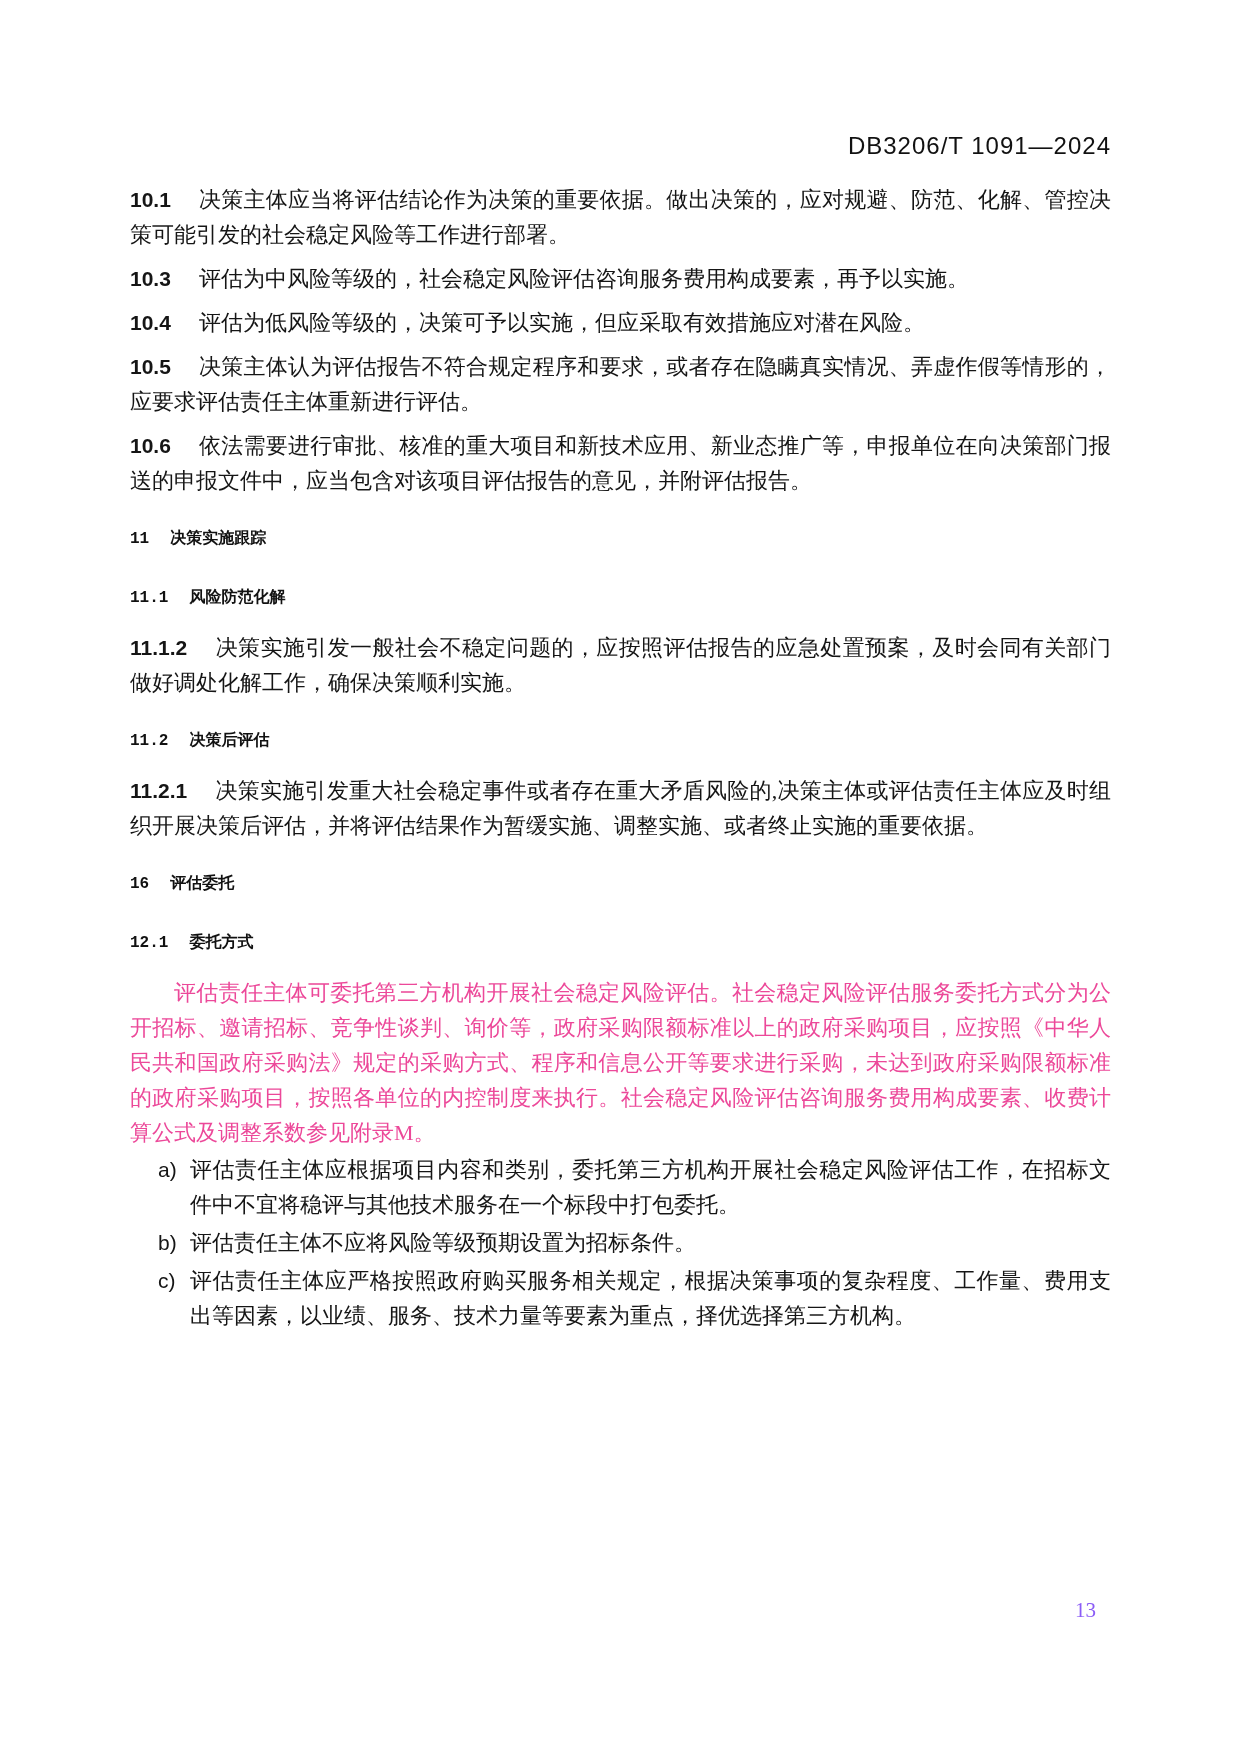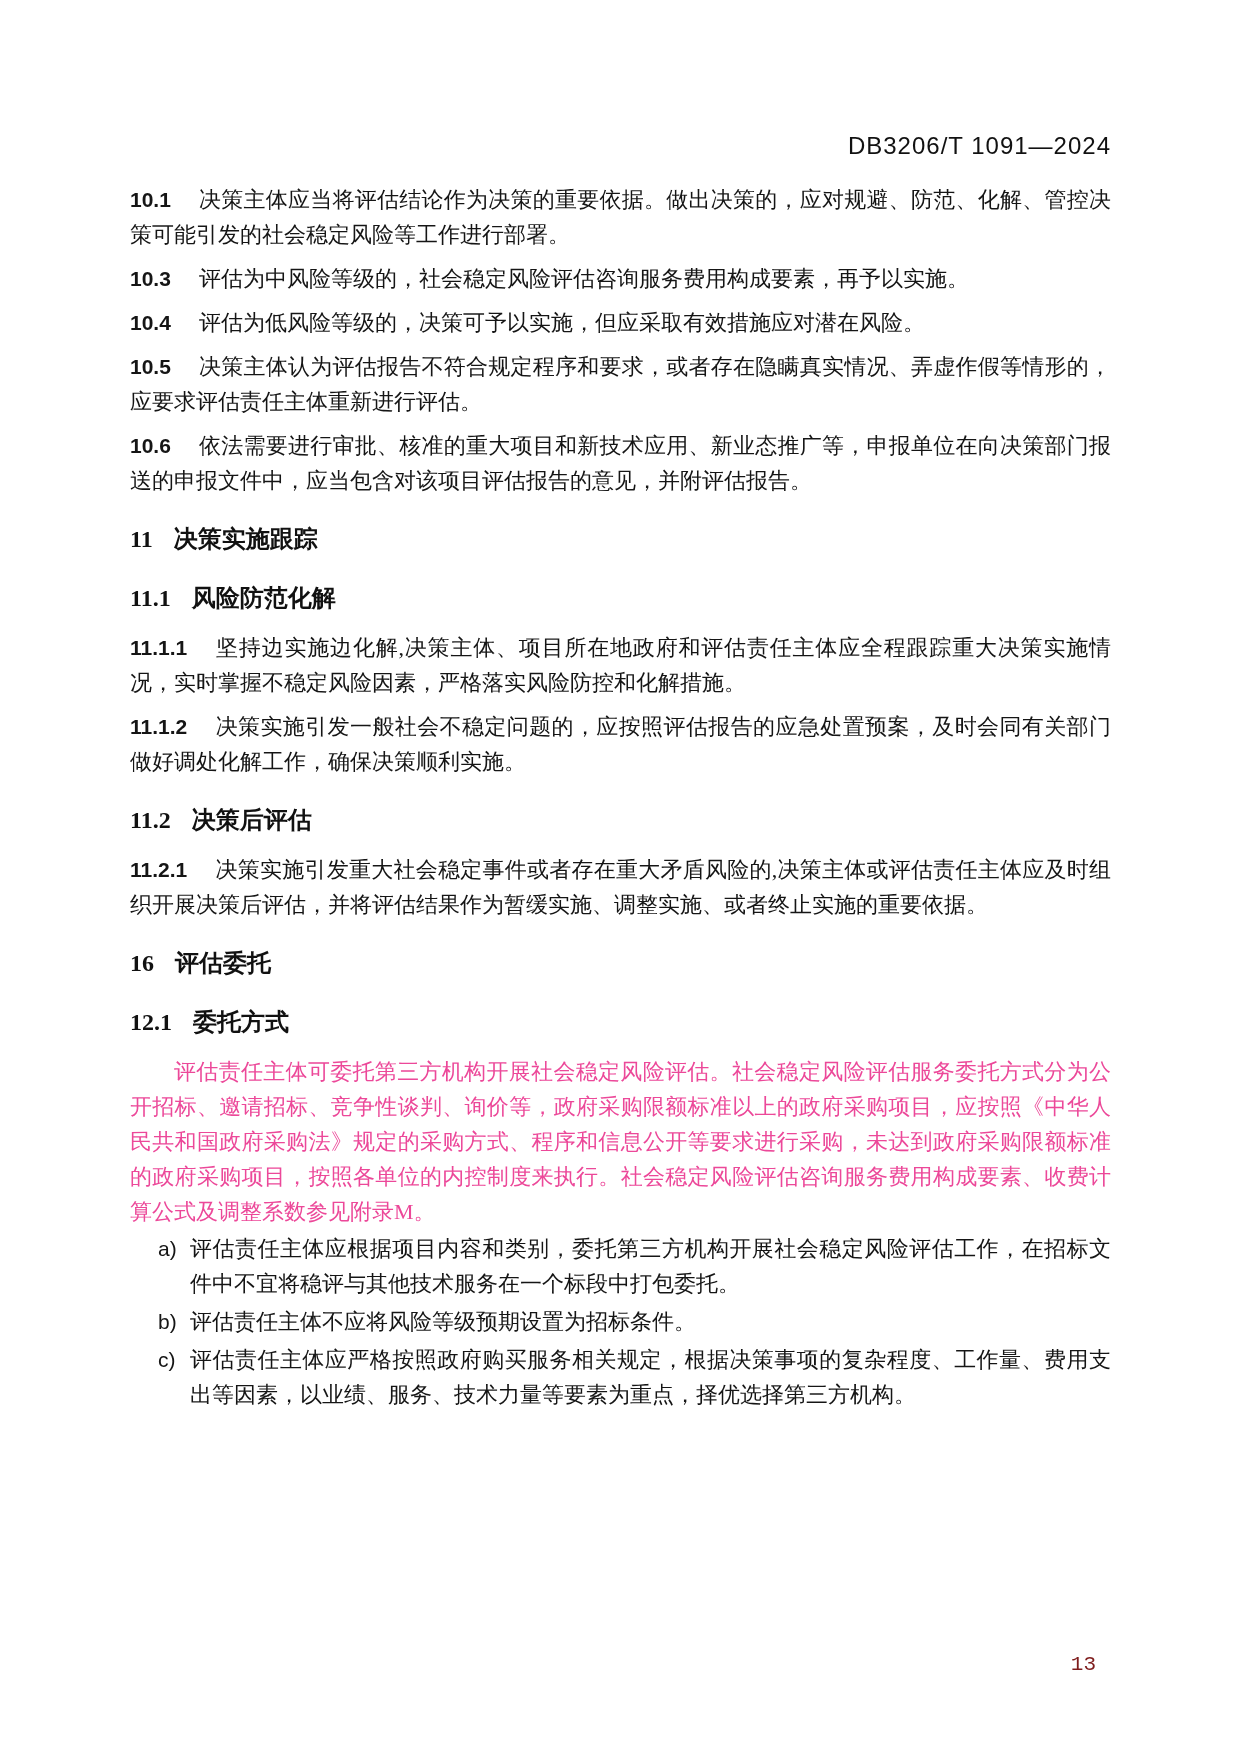--- a/index.html
+++ b/index.html
@@ -37,23 +37,23 @@
     color: #151515;
   }
   .clause .num {
     font-family: "Liberation Sans", sans-serif;
     font-size: 21px;
     margin-right: 28px;
     white-space: nowrap;
     font-weight: bold;
   }
   .heading {
-    font-family: Liberation Serif, serif;
+    font-family: Liberation Mono, monospace;
     font-weight: bold;
-    font-size: 24px;
+    font-size: 16px;
     line-height: 35px;
     margin-top: 24px;
     margin-bottom: 14px;
     color: #111111;
   }
   .heading .num {
     font-weight: bold;
     margin-right: 21px;
   }
   .indent-para {
@@ -76,25 +76,25 @@
     margin-left: 28px;
     font-family: "Liberation Sans", sans-serif;
     font-size: 21px;
   }
   .li-text {
     flex: 1;
     text-align: justify;
   }
   .page-number {
     position: absolute;
-    top: 1653px;
+    top: 1598px;
     right: 145px;
-    font-family: Liberation Mono, monospace;
+    font-family: Liberation Serif, serif;
     font-size: 21px;
-    color: #7f1d1d;
+    color: #8b5cf6;
   }
 </style>
 </head>
 <body>
 
 <div class="page">
 
   <div class="doc-code">DB3206/T 1091—2024</div>
 
   <div class="content">
@@ -107,21 +107,20 @@
     <p class="clause"><span class="num">10.4</span><span>评估为低风险等级的，决策可予以实施，但应采取有效措施应对潜在风险。</span></p>
 
     <p class="clause"><span class="num">10.5</span><span>决策主体认为评估报告不符合规定程序和要求，或者存在隐瞒真实情况、弄虚作假等情形的，应要求评估责任主体重新进行评估。</span></p>
 
     <p class="clause"><span class="num">10.6</span><span>依法需要进行审批、核准的重大项目和新技术应用、新业态推广等，申报单位在向决策部门报送的申报文件中，应当包含对该项目评估报告的意见，并附评估报告。</span></p>
 
     <h2 class="heading"><span class="num">11</span><span>决策实施跟踪</span></h2>
 
     <h3 class="heading"><span class="num">11.1</span><span>风险防范化解</span></h3>
 
-    <p class="clause"><span class="num">11.1.1</span><span>坚持边实施边化解,决策主体、项目所在地政府和评估责任主体应全程跟踪重大决策实施情况，实时掌握不稳定风险因素，严格落实风险防控和化解措施。</span></p>
 
     <p class="clause"><span class="num">11.1.2</span><span>决策实施引发一般社会不稳定问题的，应按照评估报告的应急处置预案，及时会同有关部门做好调处化解工作，确保决策顺利实施。</span></p>
 
     <h3 class="heading"><span class="num">11.2</span><span>决策后评估</span></h3>
 
     <p class="clause"><span class="num">11.2.1</span><span>决策实施引发重大社会稳定事件或者存在重大矛盾风险的,决策主体或评估责任主体应及时组织开展决策后评估，并将评估结果作为暂缓实施、调整实施、或者终止实施的重要依据。</span></p>
 
 
     <h2 class="heading"><span class="num">16</span><span>评估委托</span></h2>
 

